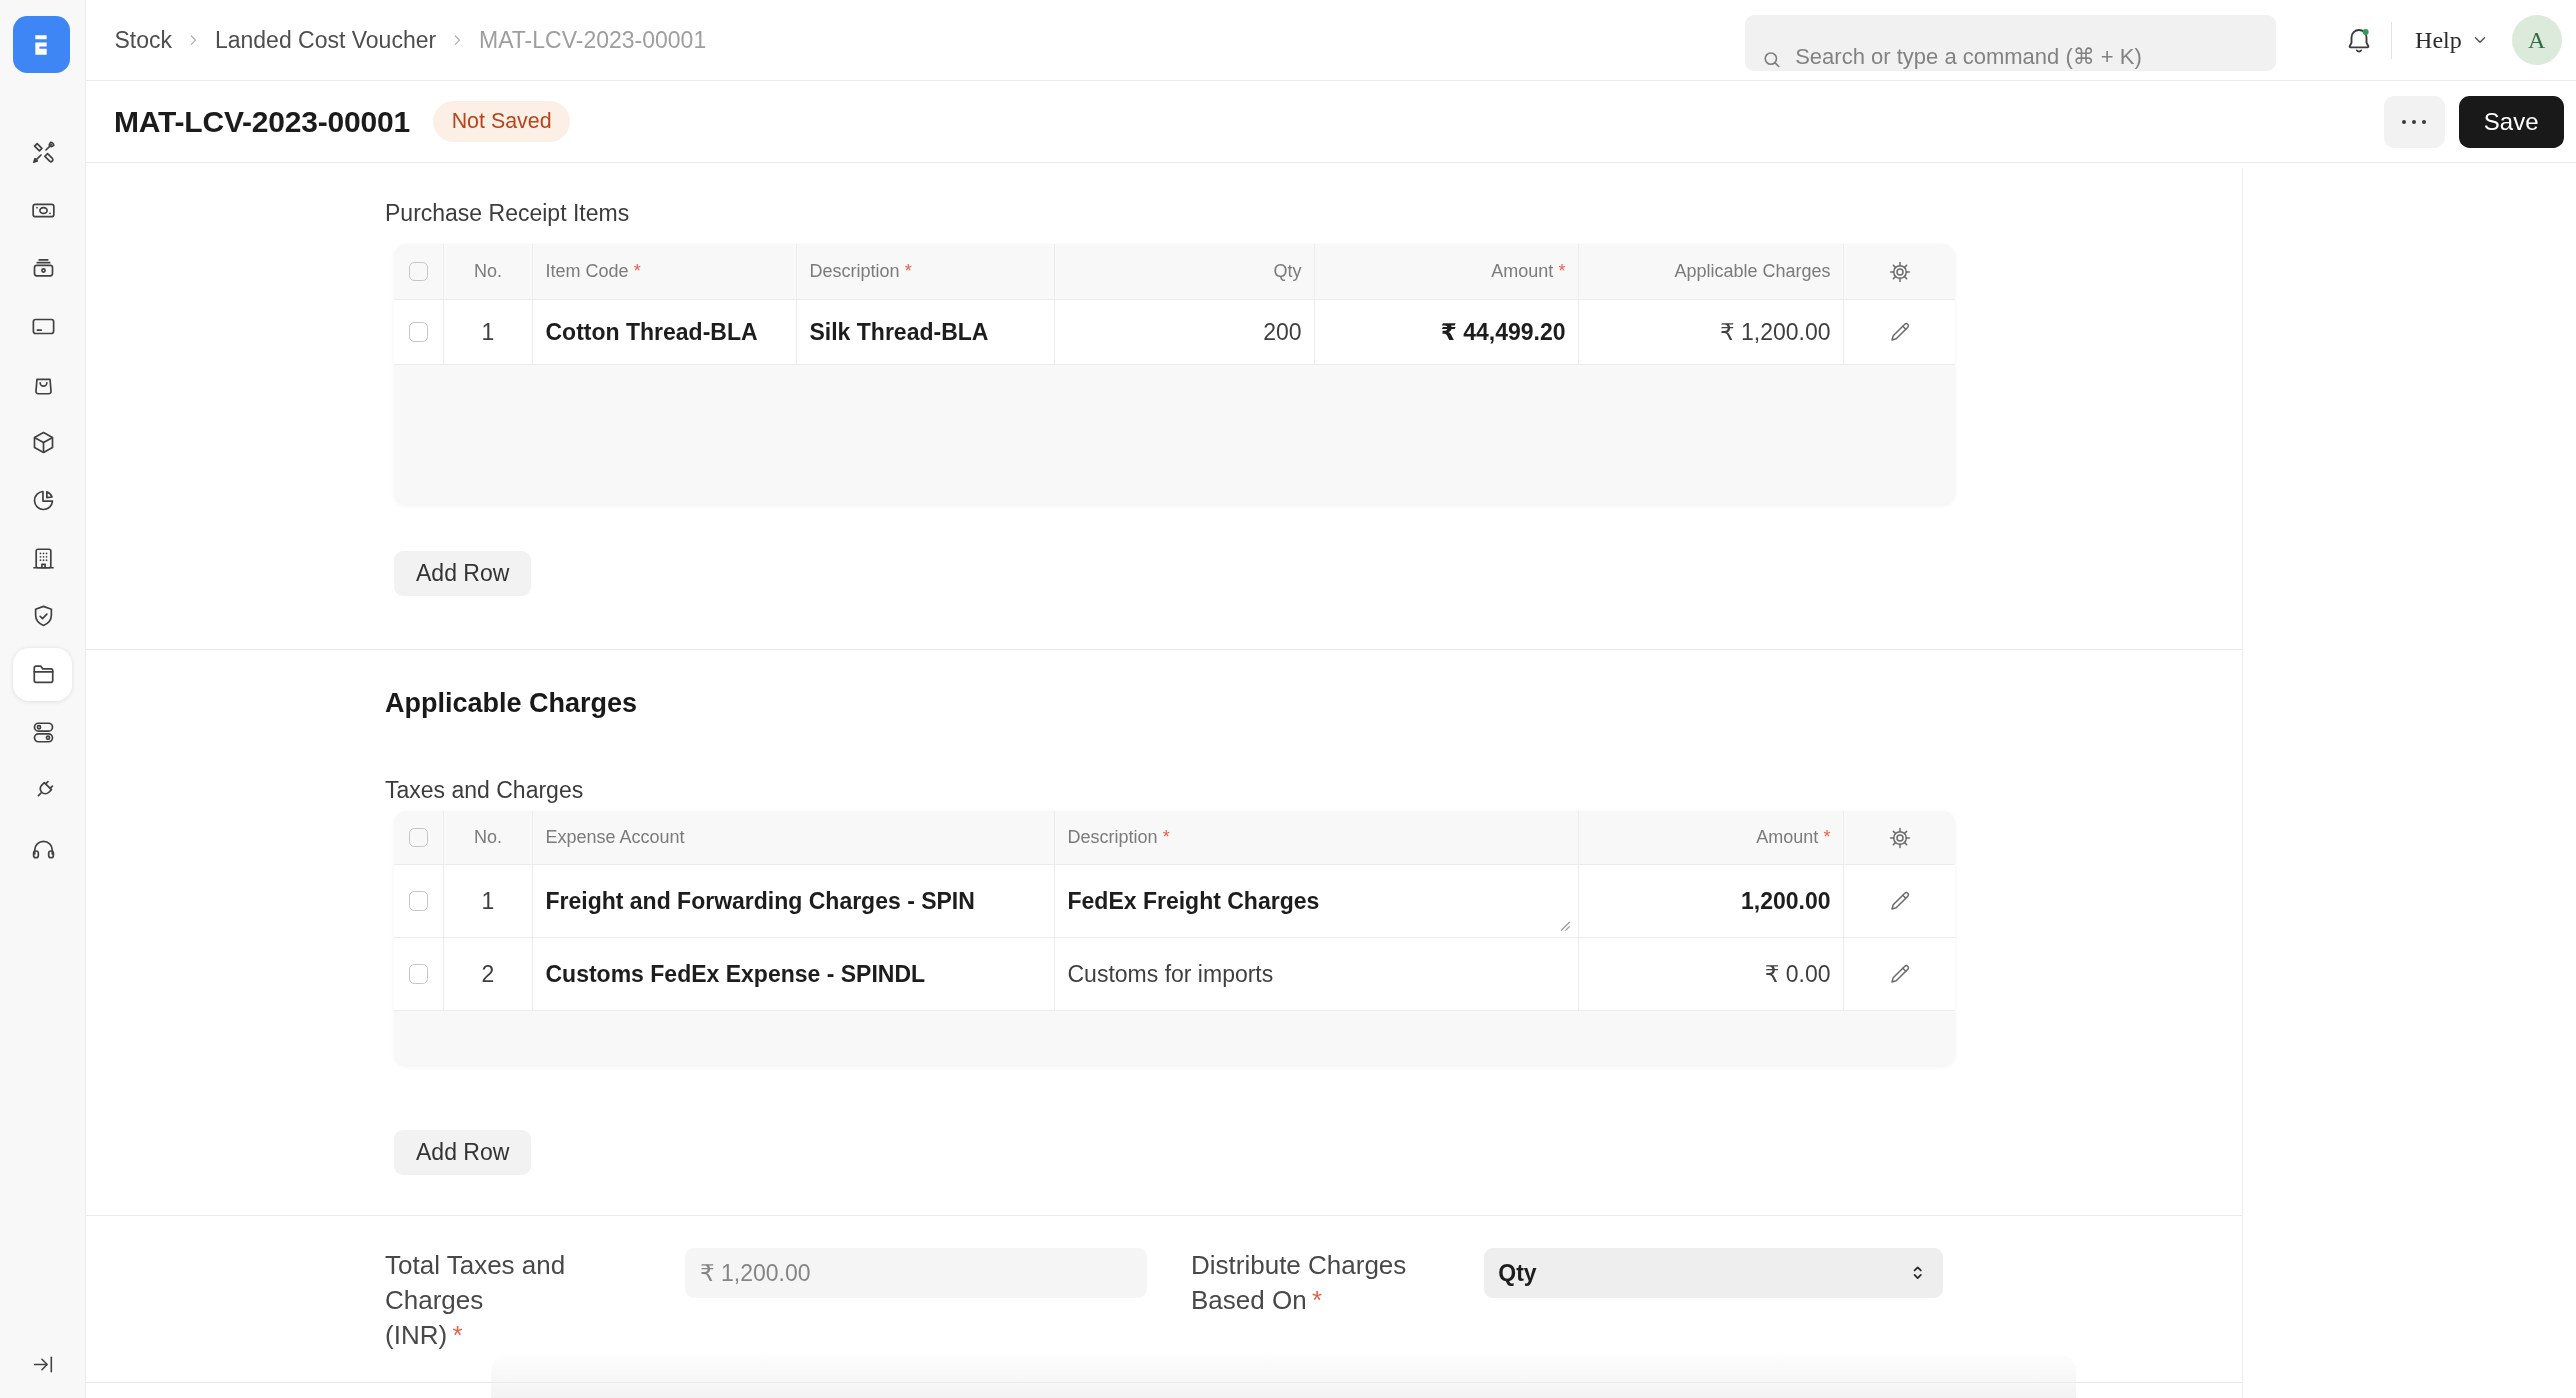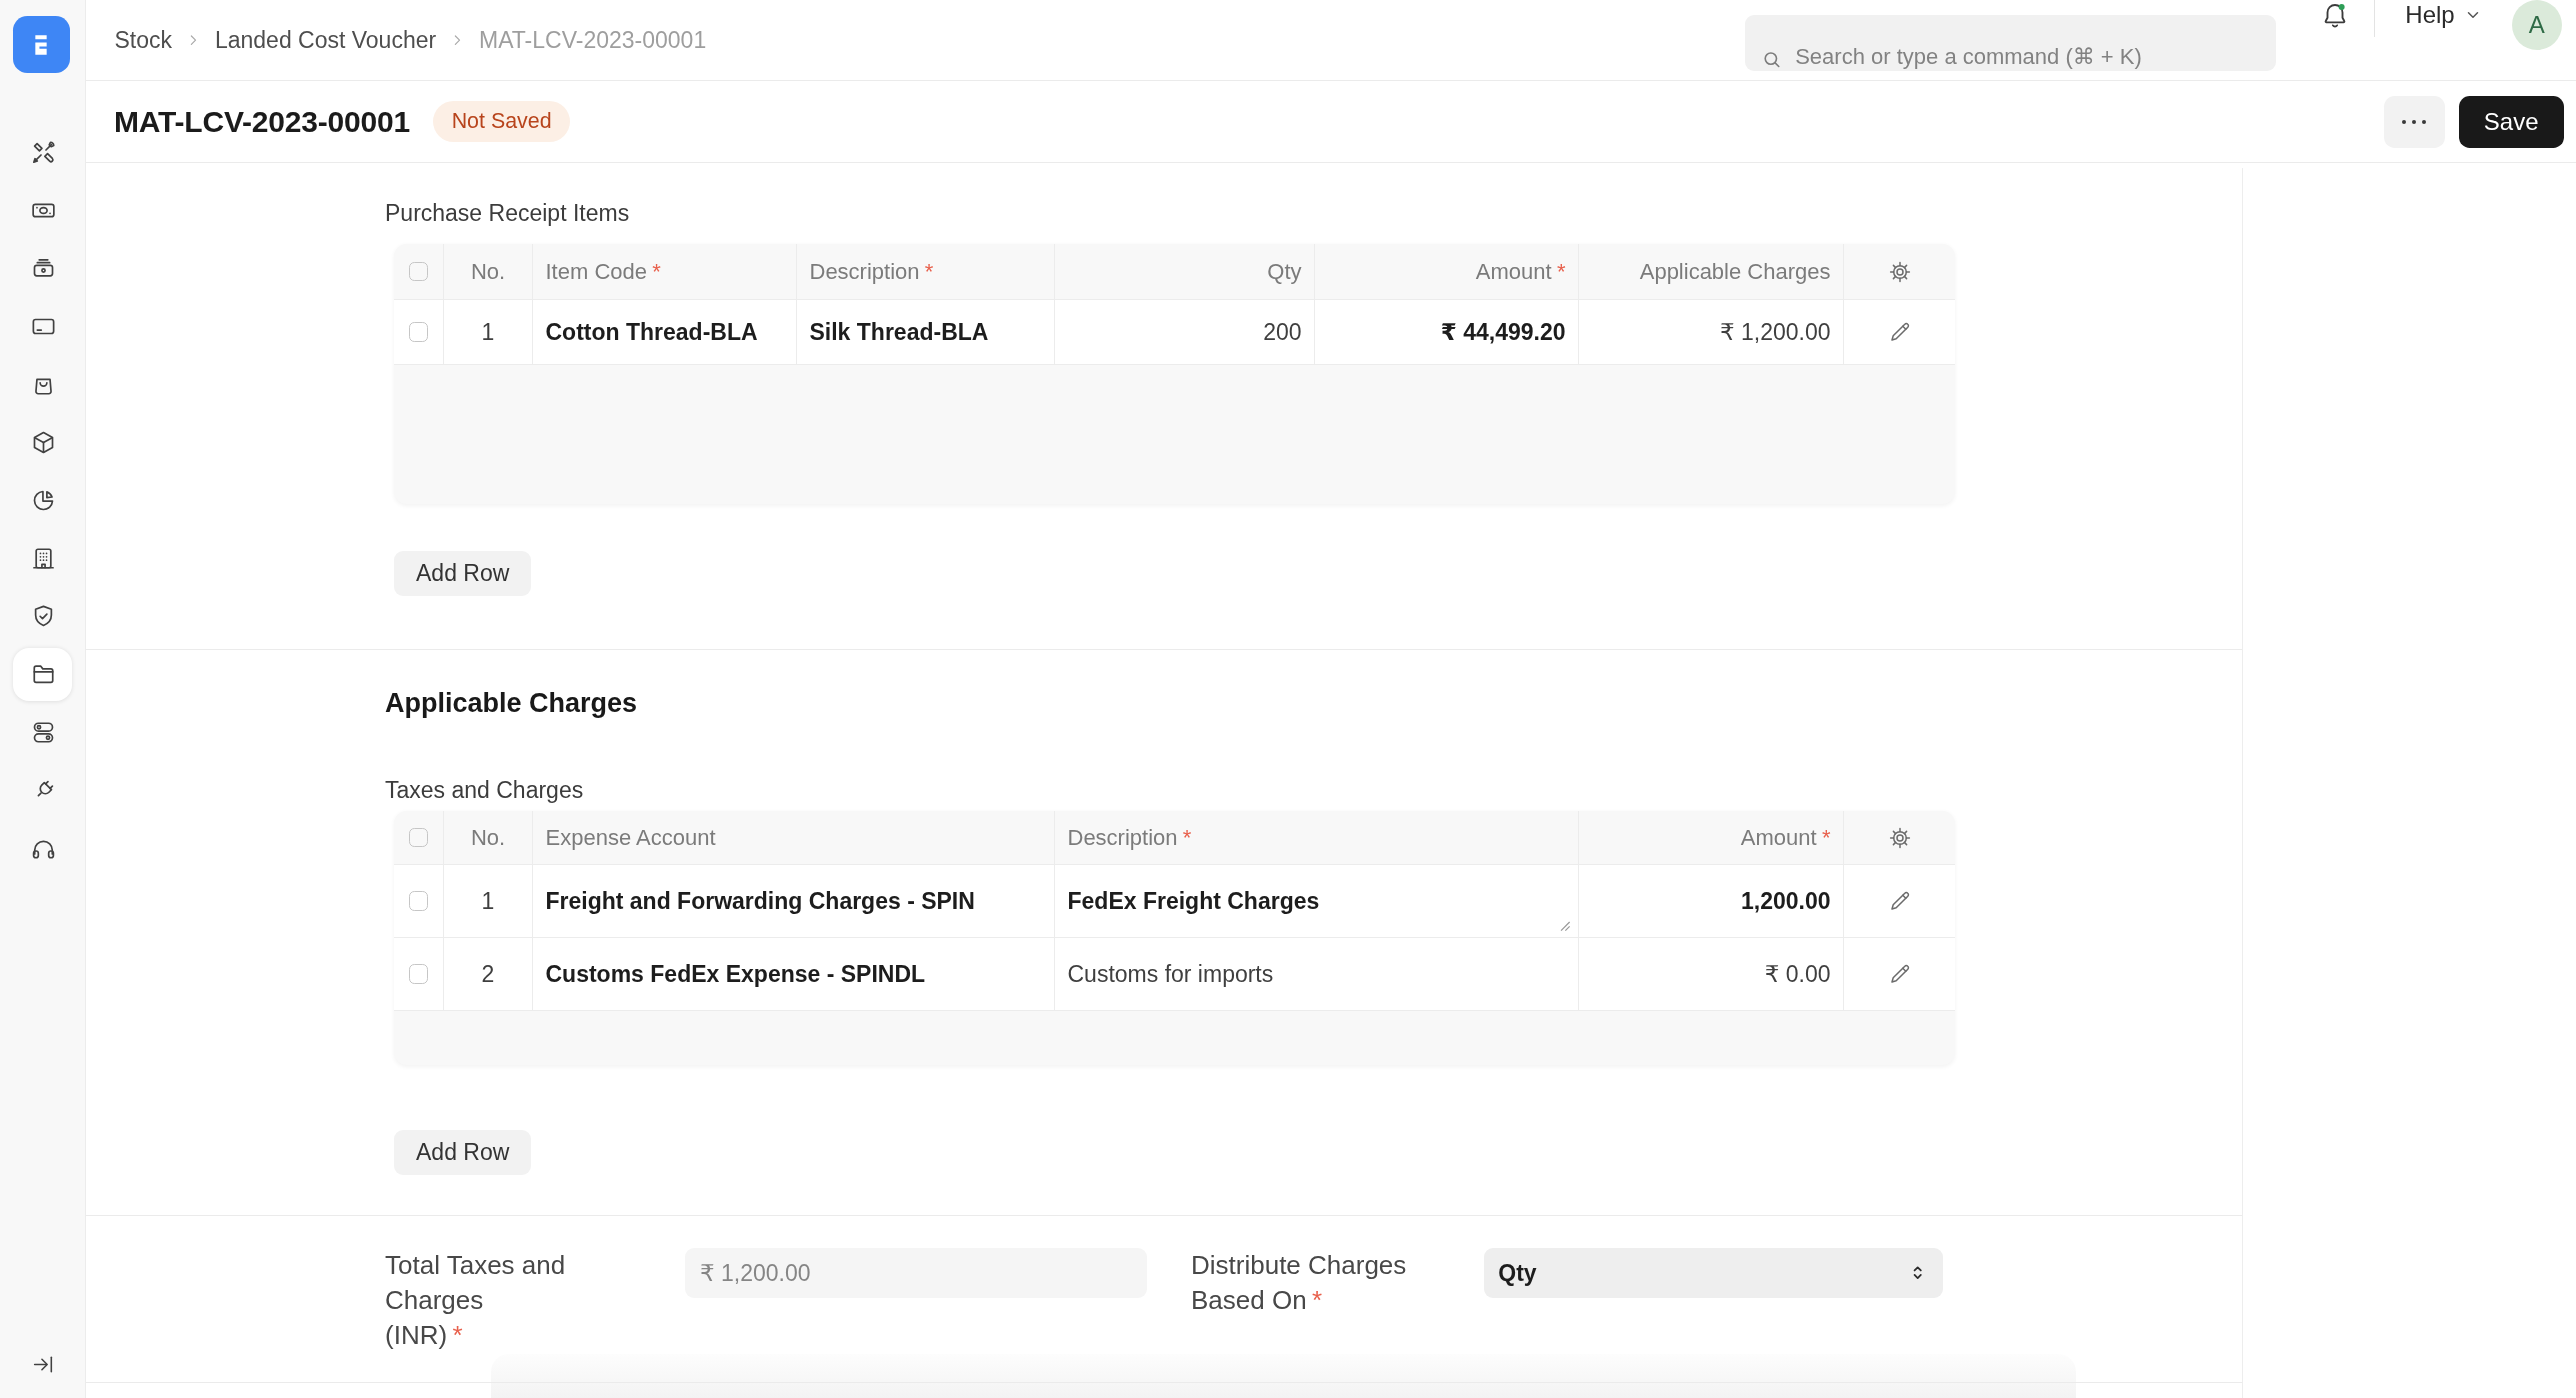--- a/index.html
+++ b/index.html
@@ -19,21 +19,21 @@
 
   
   .navbar{position:absolute;left:86px;top:0;width:2490px;height:81px;background:#fff;border-bottom:0.9px solid #ebebeb;}
   .breadcrumbs{position:absolute;left:28.5px;top:0;height:80px;display:flex;align-items:center;gap:14.3px;font-size:23px;}
   .breadcrumbs a{color:#4e4e4e;text-decoration:none;cursor:pointer;}
   .crumb-current{color:#9e9e9e;}
   .crumb-sep{stroke:#a9a9a9;fill:none;stroke-width:2;stroke-linecap:round;stroke-linejoin:round;}
   .searchbar{position:absolute;left:1659px;top:15px;width:531px;height:56px;background:#f1f1f1;border-radius:9px;display:flex;align-items:flex-end;padding:0 16px;gap:10.7px;cursor:text;}
   .searchbar input{border:none;outline:none;background:transparent;font-size:22px;color:#565656;width:100%;font-family:inherit;}
   .searchbar input::placeholder{color:#828282;}
-  .nav-right{position:absolute;right:14.3px;top:0;height:80px;display:flex;align-items:flex-start;gap:24px;}
+  .nav-right{position:absolute;right:14.3px;top:0;height:80px;display:flex;align-items:center;gap:17px;font-family:Liberation Serif, serif;}
   .iconbtn{background:none;border:none;padding:0;display:flex;align-items:center;justify-content:center;cursor:pointer;}
   .vdiv-nav{width:0.9px;height:37px;background:#e3e3e3;}
   .help{display:flex;align-items:center;gap:9px;font-size:24px;color:#2b2b2b;background:none;border:none;cursor:pointer;font-family:inherit;}
   .avatar{width:50px;height:50px;border-radius:50%;background:var(--avatar_bg,#dbeada);color:var(--avatar_text,#2f6b46);font-size:24px;display:flex;align-items:center;justify-content:center;border:none;cursor:pointer;font-family:inherit;}
 
   
   .page-head{position:absolute;left:86px;top:81px;width:2490px;height:82px;background:#fff;border-bottom:0.9px solid #ebebeb;display:flex;align-items:center;padding-left:28px;}
   .page-title{font-size:30px;font-weight:700;color:#1b1b1b;margin:0;letter-spacing:-0.2px;}
   .badge{margin-left:23px;background:var(--badge_bg,#fcefe5);color:var(--badge_text,#b8441c);font-size:21.4px;padding:8px 18.7px;border-radius:21.4px;white-space:nowrap;}
   .head-actions{position:absolute;right:12.5px;top:0;height:82px;display:flex;align-items:center;gap:14.3px;}
@@ -44,21 +44,21 @@
   
   .form-area{position:absolute;left:86px;top:168px;width:2490px;height:1235px;background:#fff;}
   .right-divider{position:absolute;left:2156px;top:0;width:0.9px;height:1235px;background:#ededed;}
   .hdiv{position:absolute;left:0;width:2156px;height:0.9px;background:#ebebeb;}
   .section-label{position:absolute;left:299px;font-size:23px;color:#3c3c3c;}
   .section-heading{position:absolute;left:299px;font-size:27px;font-weight:700;color:#191919;margin:0;}
 
   
   .grid{position:absolute;left:308px;width:1561px;background:#f8f8f8;border-radius:12.5px;box-shadow:0 1.8px 4.5px rgba(0,0,0,.05);}
   .grow{display:flex;align-items:center;}
-  .grow.header{height:55px;color:#7b7b7b;font-size:22px;}
+  .grow.header{height:55px;color:#7b7b7b;font-size:18px;}
   .t2 .grow.header{height:53px;}
   .grow.data{background:#fff;border-top:0.9px solid #ececec;border-bottom:0.9px solid #ececec;font-size:23px;color:#3f3f3f;}
   .grow.data + .grow.data{border-top:none;}
   .cell{height:100%;display:flex;align-items:center;padding:0 12.5px;border-right:0.9px solid #ececec;overflow:hidden;white-space:nowrap;position:relative;}
   .cell:last-child{border-right:none;}
   .cell.center{justify-content:center;padding:0;}
   .cell.right{justify-content:flex-end;}
   .cell .bold{font-weight:700;color:#1d1d1d;}
   .req{color:var(--required_red,#e8604c);font-style:normal;margin-left:5.3px;}
   .filler{border-radius:0 0 12.5px 12.5px;}

